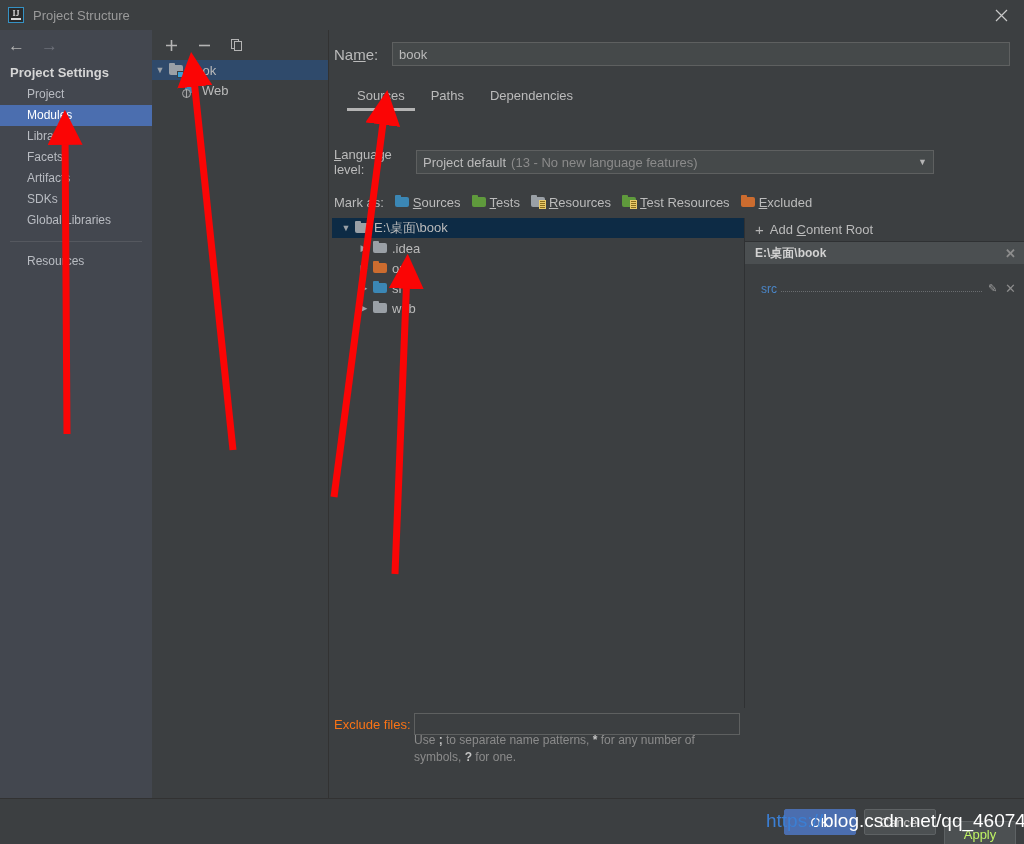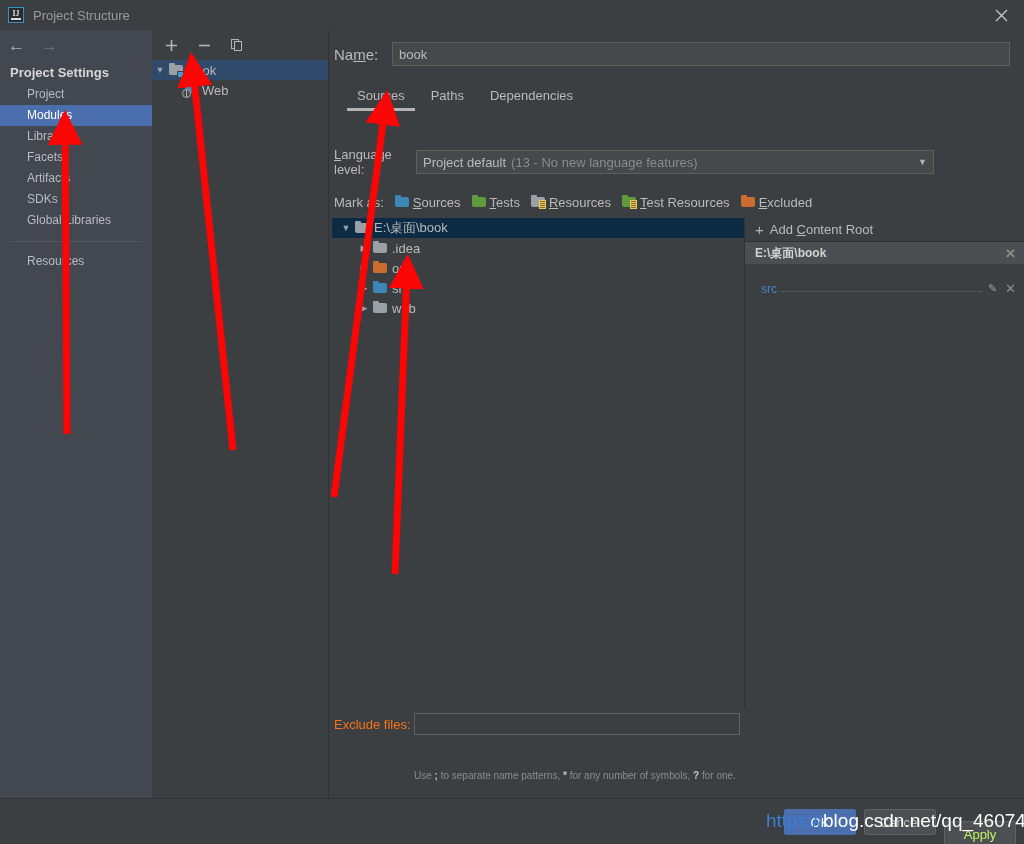--- a/index.html
+++ b/index.html
@@ -182,22 +182,22 @@
   .sf-name { color: #4a86c8; font-size: 12px; margin-left: 6px; }
   .sf-dots { flex: 1; border-bottom: 1px dotted #6a6d70; margin: 0 6px 3px 4px; height: 10px; }
   .sf-pen { color: #9a9a9a; font-size: 11px; margin-right: 8px; }
   .sf-x { color: #8d8d8d; font-size: 13px; }
 
   
   .excl-row { position: absolute; left: 4px; bottom: 62px; width: 406px; height: 24px; display: flex; align-items: center; }
   .excl-label { width: 80px; font-size: 13px; color: #f97316; }
   .excl-field { flex: 1; height: 22px; background: #3c3f41; border: 1px solid #5e6060; }
   .excl-hint {
-    position: absolute; left: 84px; bottom: 14px; width: 330px;
-    font-size: 10px; color: #8b8b8b; line-height: 17px;
+    position: absolute; left: 84px; bottom: 32px; width: 330px;
+    font-size: 12px; color: #8b8b8b; line-height: 17px;
   }
   .excl-hint b { color: #c4c4c4; font-weight: bold; }
 
   
   .bottombar { position: absolute; left: 0; top: 798px; width: 1024px; height: 46px; background: #3c3f41; border-top: 1px solid #323232; }
   .btns { position: absolute; right: 8px; top: 10px; display: flex; gap: 8px; }
   .btn {
     min-width: 72px; height: 26px; font-size: 13px; color: #bbbbbb;
     background: #4c5052; border: 1px solid #5e6264; border-radius: 2px;
     display: flex; align-items: center; justify-content: center;

